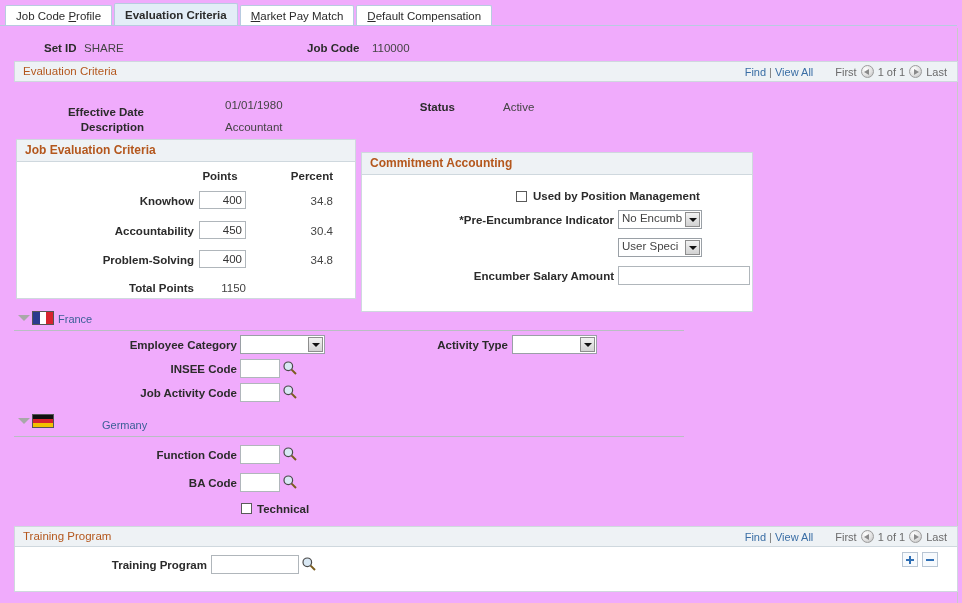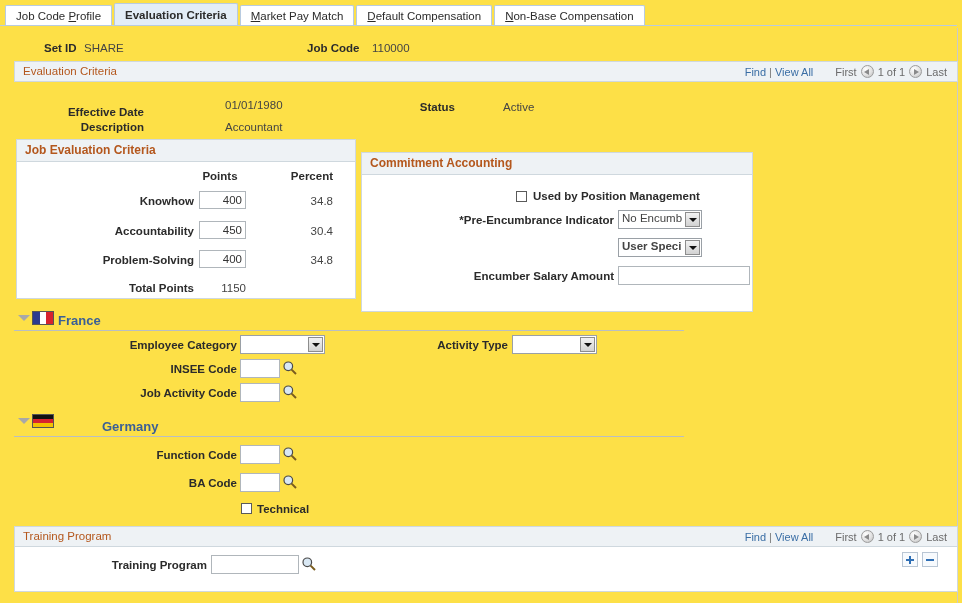--- a/index.html
+++ b/index.html
@@ -13,21 +13,21 @@
     font-family: "Liberation Sans", sans-serif;
     font-size: 11px;
     color: #333333;
     overflow: hidden;
     position: relative;
   }
   #page {
     position: relative;
     width: 962px;
     height: 603px;
-    background: #fde047;
+    background: #f0abfc;
     box-sizing: border-box;
     padding-left: 39px;
   }
   
   #right-rule {
     position: absolute;
     left: 957px; top: 28px;
     width: 1px; height: 575px;
     background: #c9c9c9;
   }
@@ -285,22 +285,22 @@
     box-sizing: border-box;
     overflow: hidden;
     display: flex;
   }
   .flag.fr > span { flex: 1; height: 100%; display: block; }
   .flag.de { flex-direction: column; }
   .flag.de > span { flex: 1; width: 100%; display: block; }
   .ctyname {
     position: absolute;
     color: #3a5f96;
-    font-weight: bold;
-    font-size: 13px;
+    font-weight: normal;
+    font-size: 11px;
     cursor: pointer;
   }
   .hrule {
     position: absolute;
     height: 1px;
     background: #b9bec3;
   }
 
   
   .gridbtn {
@@ -333,21 +333,20 @@
 </head>
 <body>
 
 <div id="page">
 
   <div class="tabstrip">
     <div class="tab">Job Code <u>P</u><span>rofile</span></div>
     <div class="tab active"><span>Evaluation Criteria</span></div>
     <div class="tab"><u>M</u><span>arket Pay Match</span></div>
     <div class="tab"><u>D</u><span>efault Compensation</span></div>
-    <div class="tab"><u>N</u><span>on-Base Compensation</span></div>
   </div>
   <div class="tabs-underline"></div>
   <div id="right-rule"></div>
 
   <div class="keyrow">
     <span class="lbl-b k-setid-l">Set ID</span>
     <span class="val k-setid-v">SHARE</span>
     <span class="lbl-b k-jc-l">Job Code</span>
     <span class="val k-jc-v">110000</span>
   </div>
@@ -407,21 +406,21 @@
 
     <div class="cbox" style="left:154px; top:38px;"></div>
     <span class="flabel" style="left:171px; top:37px; text-align:left;">Used by Position Management</span>
 
     <span class="flabel" style="left:20px; top:61px; width:232px;">*Pre-Encumbrance Indicator</span>
     <div class="sel" style="left:256px; top:57px; width:84px;">
       <span class="seltxt" style="width:62px;">No Encumb</span>
       <span class="arrowbtn"></span>
     </div>
 
-    <div class="sel" style="left:256px; top:85px; width:84px;font-weight:bold;">
+    <div class="sel" style="left:256px; top:85px; width:84px;">
       <span class="seltxt" style="width:62px;">User Speci</span>
       <span class="arrowbtn"></span>
     </div>
 
     <span class="flabel" style="left:20px; top:117px; width:232px;">Encumber Salary Amount</span>
     <div class="tbox empty" style="left:256px; top:113px; width:132px; height:19px;"></div>
   </div>
 
   <div class="tri" style="left:18px; top:315px;"></div>
   <div class="flag fr" style="left:32px; top:311px;">

